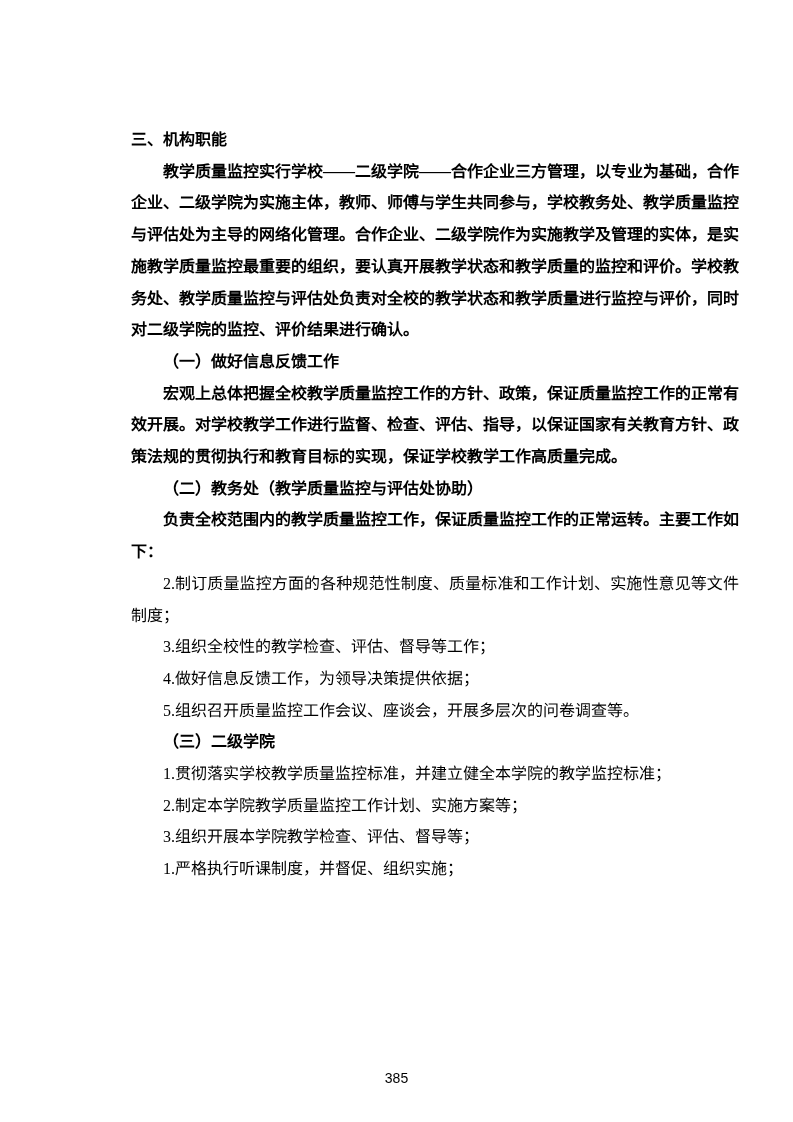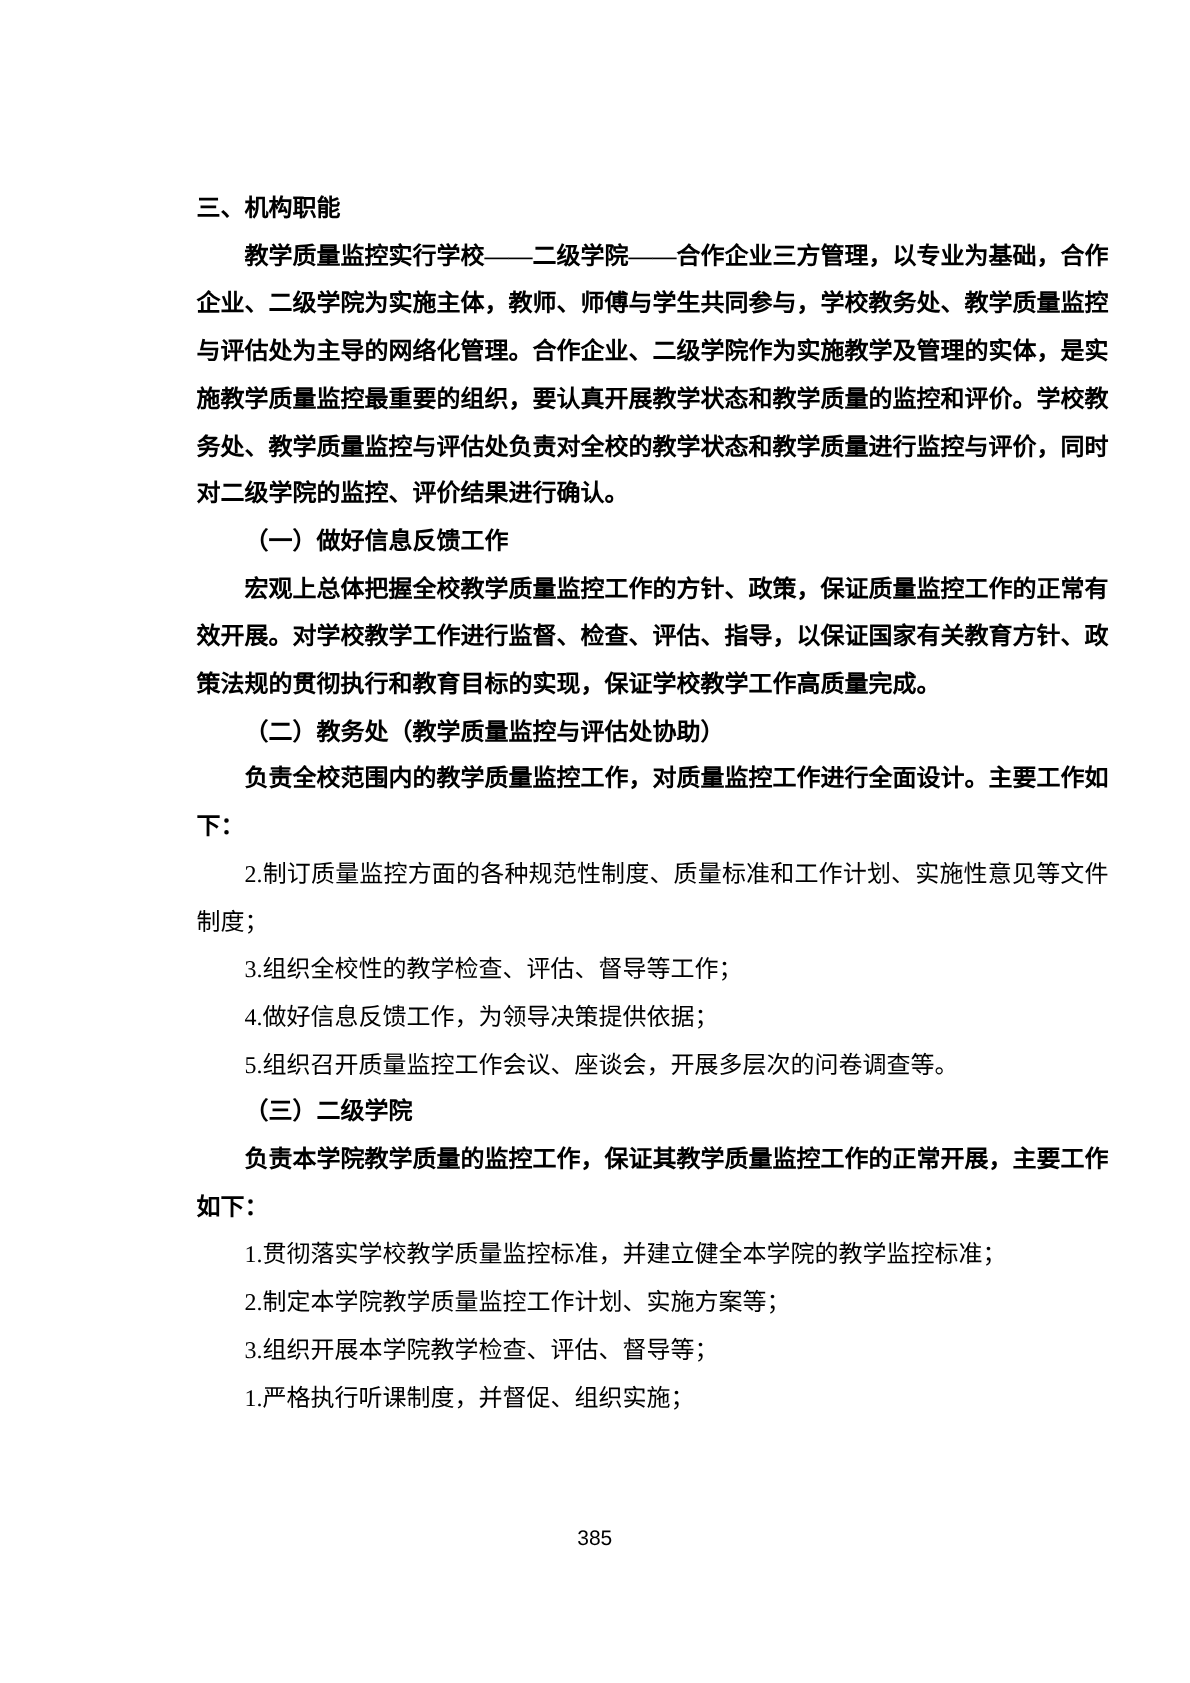--- a/index.html
+++ b/index.html
@@ -41,48 +41,47 @@
   }
   .subheading {
     font-weight: bold;
     text-indent: 2em;
   }
   .list-item {
     text-indent: 2em;
   }
   .footer {
     position: absolute;
-    top: 1015px;
+    top: 1068px;
     left: 0;
     width: 100%;
     text-align: center;
     font-size: 14px;
     line-height: 20px;
     font-family: "Liberation Sans", sans-serif;
     color: #000000;
   }
 </style>
 </head>
 <body>
 
 <div class="page">
   <div class="content">
     <p class="doc-title">三、机构职能</p>
 
   <p class="paragraph">教学质量监控实行学校——二级学院——合作企业三方管理，以专业为基础，合作企业、二级学院为实施主体，教师、师傅与学生共同参与，学校教务处、教学质量监控与评估处为主导的网络化管理。合作企业、二级学院作为实施教学及管理的实体，是实施教学质量监控最重要的组织，要认真开展教学状态和教学质量的监控和评价。学校教务处、教学质量监控与评估处负责对全校的教学状态和教学质量进行监控与评价，同时对二级学院的监控、评价结果进行确认。</p>
       <p class="subheading">（一）做好信息反馈工作</p>
       <p class="paragraph">宏观上总体把握全校教学质量监控工作的方针、政策，保证质量监控工作的正常有效开展。对学校教学工作进行监督、检查、评估、指导，以保证国家有关教育方针、政策法规的贯彻执行和教育目标的实现，保证学校教学工作高质量完成。</p>
       <p class="subheading">（二）教务处（教学质量监控与评估处协助）</p>
-      <p class="paragraph">负责全校范围内的教学质量监控工作，对质量监控工作进行全面设计。主要工作如下：</p>
+      <p class="paragraph">负责全校范围内的教学质量监控工作，保证质量监控工作的正常运转。主要工作如下：</p>
       <p class="list-item">2.制订质量监控方面的各种规范性制度、质量标准和工作计划、实施性意见等文件制度；</p>
       <p class="list-item">3.组织全校性的教学检查、评估、督导等工作；</p>
       <p class="list-item">4.做好信息反馈工作，为领导决策提供依据；</p>
       <p class="list-item">5.组织召开质量监控工作会议、座谈会，开展多层次的问卷调查等。</p>
       <p class="subheading">（三）二级学院</p>
-      <p class="paragraph">负责本学院教学质量的监控工作，保证其教学质量监控工作的正常开展，主要工作如下：</p>
       <p class="list-item">1.贯彻落实学校教学质量监控标准，并建立健全本学院的教学监控标准；</p>
       <p class="list-item">2.制定本学院教学质量监控工作计划、实施方案等；</p>
       <p class="list-item">3.组织开展本学院教学检查、评估、督导等；</p>
       <p class="list-item">1.严格执行听课制度，并督促、组织实施；</p>
     </div>
   <div class="footer">
     <span>385</span>
   </div>
 </div>
 

